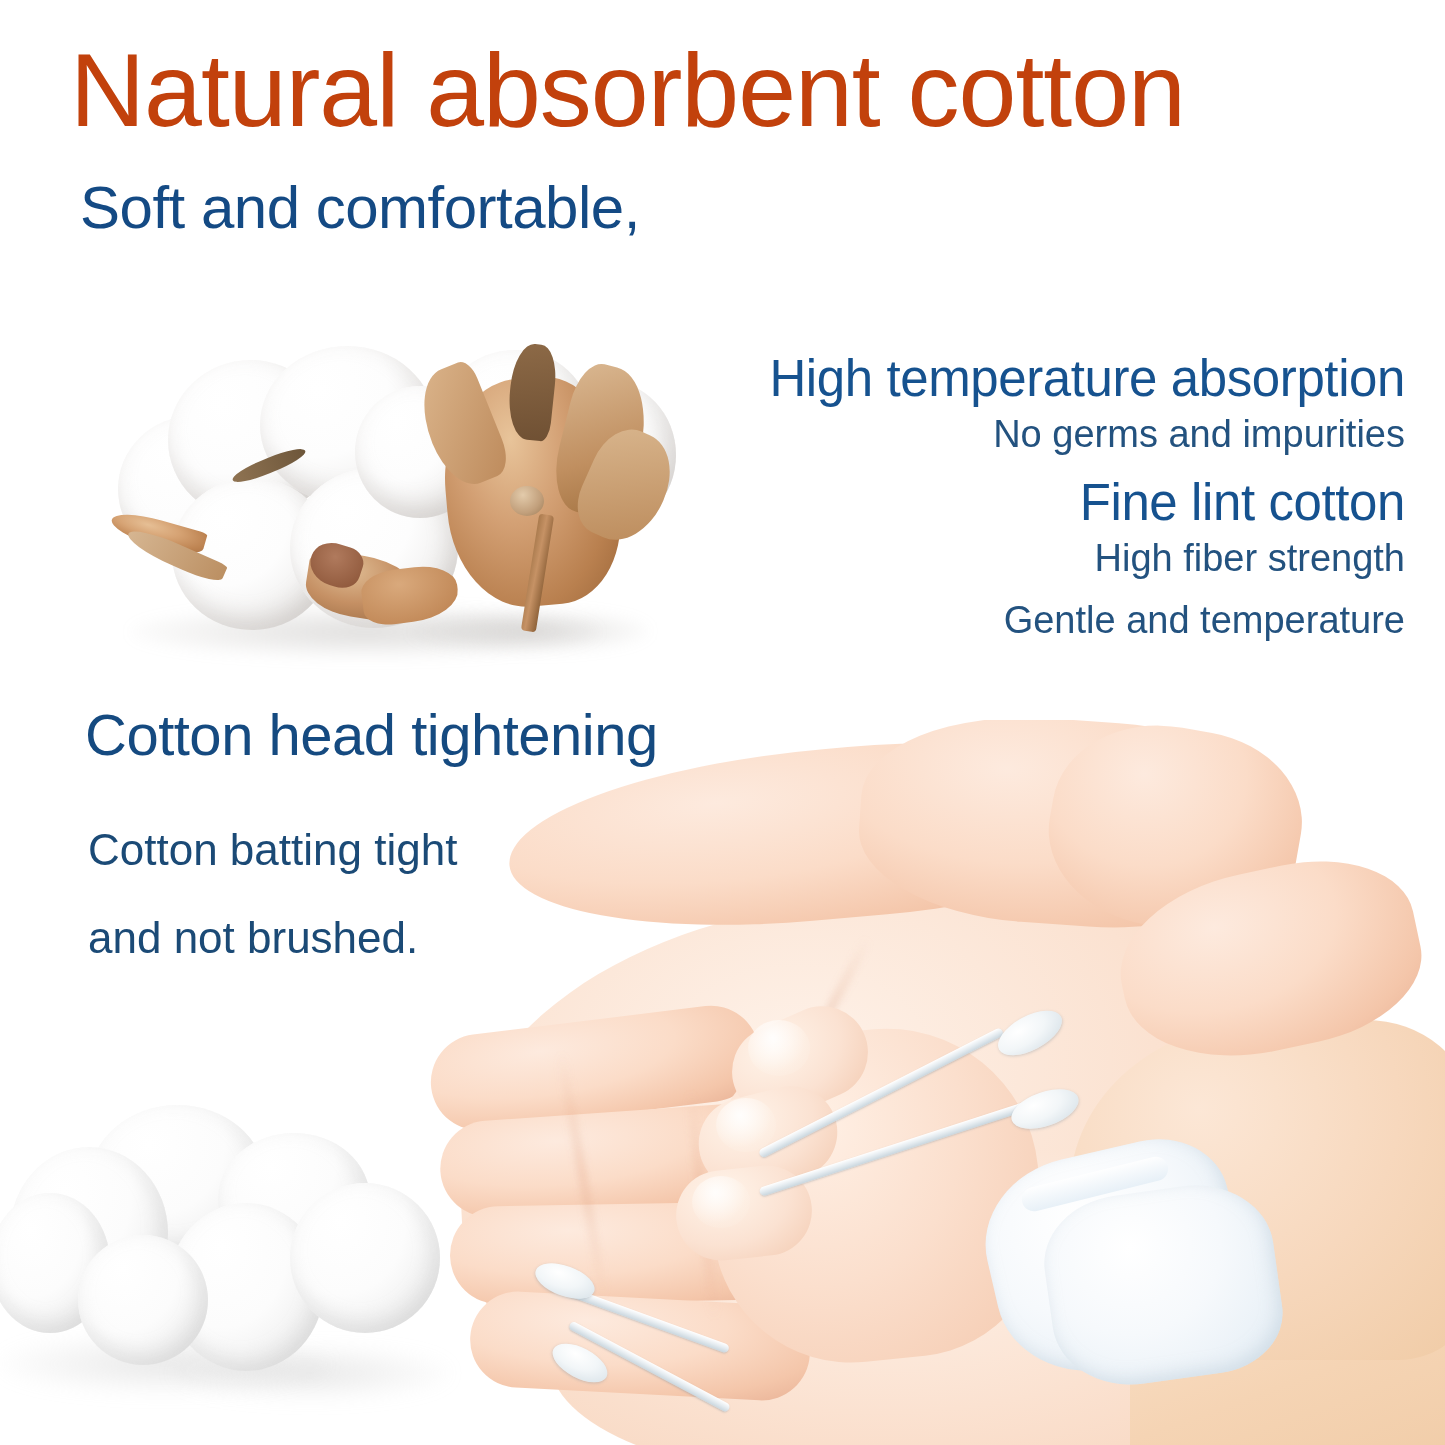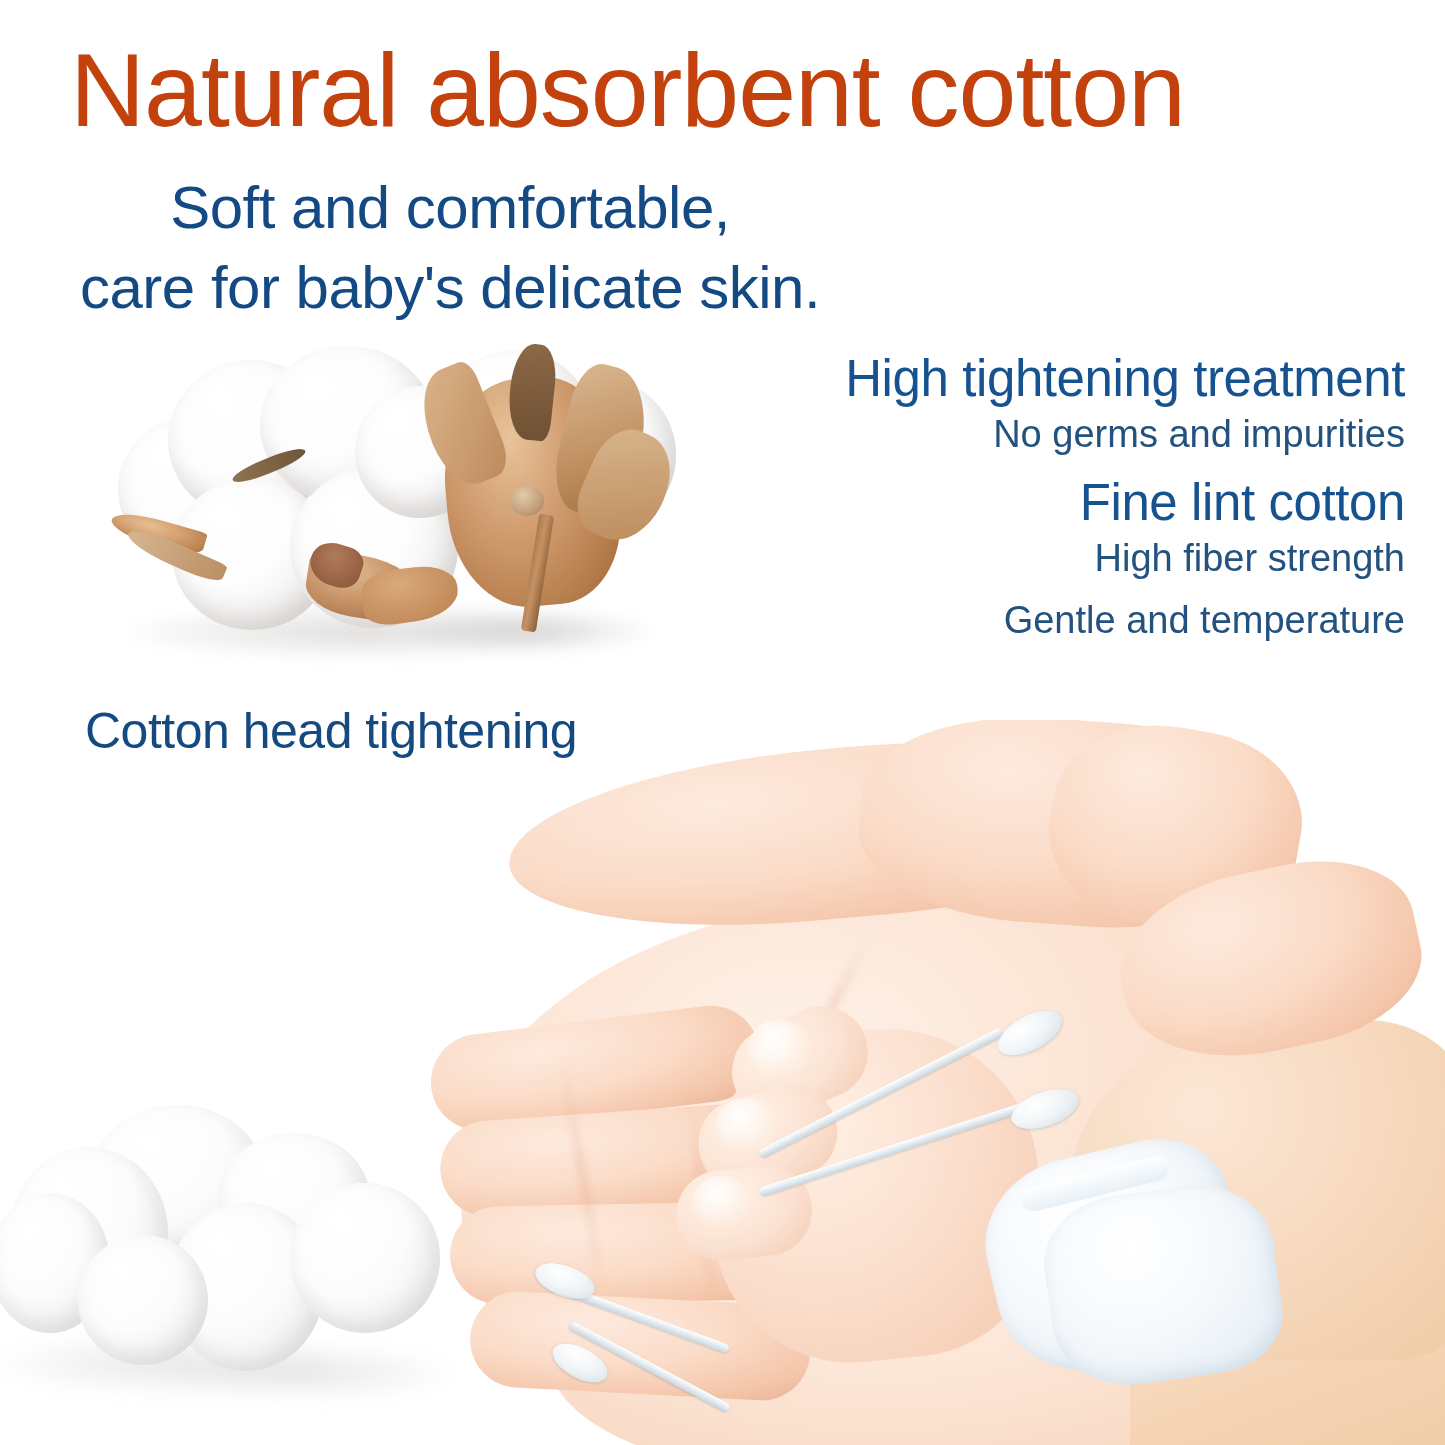--- a/index.html
+++ b/index.html
@@ -62,21 +62,21 @@
     white-space: nowrap;
     margin-top: 7px;
     margin-bottom: 20px;
   }
   .feat-sub.last { margin-bottom: 0; }
 
   .sect2-title {
     position: absolute;
     left: 85px;
     top: 706px;
-    font-size: 50px;
+    font-size: 58px;
     line-height: 1.0;
     color: #154a80;
     white-space: nowrap;
     letter-spacing: -0.5px;
     z-index: 6;
   }
   .sect2-body {
     position: absolute;
     left: 88px;
     top: 806px;
@@ -190,21 +190,20 @@
 </style>
 </head>
 <body>
 
 <div id="page">
 
   <div class="headline">Natural absorbent cotton</div>
 
   <div class="subhead">
     <div>Soft and comfortable,</div>
-    <div>care for baby's delicate skin.</div>
   </div>
 
   <div class="boll-photo">
 
     <div class="boll-shadow" style="left:20px; top:268px; width:470px; height:52px;"></div>
     <div class="boll-shadow" style="left:300px; top:272px; width:240px; height:42px;"></div>
 
     <div class="puff" style="left:8px;  top:78px;  width:150px; height:146px;"></div>
     <div class="puff" style="left:58px; top:22px;  width:165px; height:160px;"></div>
     <div class="puff" style="left:150px;top:8px;   width:175px; height:158px;"></div>
@@ -254,28 +253,32 @@
     <div class="husk" style="left:400px; top:148px; width:34px; height:30px;
          border-radius:50%;
          background:radial-gradient(ellipse at 38% 30%,#e3cbab 0%,#c2a07c 60%,#9c7b56 100%);"></div>
 
     <div style="position:absolute; left:420px; top:176px; width:15px; height:118px;
          transform:rotate(9deg); border-radius:4px;
          background:linear-gradient(92deg,#a97a4d 0%,#c69265 42%,#8d6138 100%);"></div>
   </div>
 
   <div class="features">
-    <div class="feat-title">High tightening treatment</div>
+    <div class="feat-title">High temperature absorption</div>
     <div class="feat-sub">No germs and impurities</div>
     <div class="feat-title">Fine lint cotton</div>
     <div class="feat-sub">High fiber strength</div>
     <div class="feat-sub last">Gentle and temperature</div>
   </div>
 
   <div class="sect2-title">Cotton head tightening</div>
+  <div class="sect2-body">
+    <div>Cotton batting tight</div>
+    <div>and not brushed.</div>
+  </div>
 
   <div class="hands-photo">
 
     <div class="skin-soft" style="left:30px; top:180px; width:850px; height:545px;
          border-radius:48% 36% 30% 44%; transform:rotate(-3deg);"></div>
     <div class="skin-soft" style="left:120px; top:430px; width:820px; height:330px;
          border-radius:44% 40% 30% 36%;"></div>
 
     <div class="skin" style="left:0px;   top:300px; width:330px; height:96px;
          border-radius:50px; transform:rotate(-7deg);"></div>

